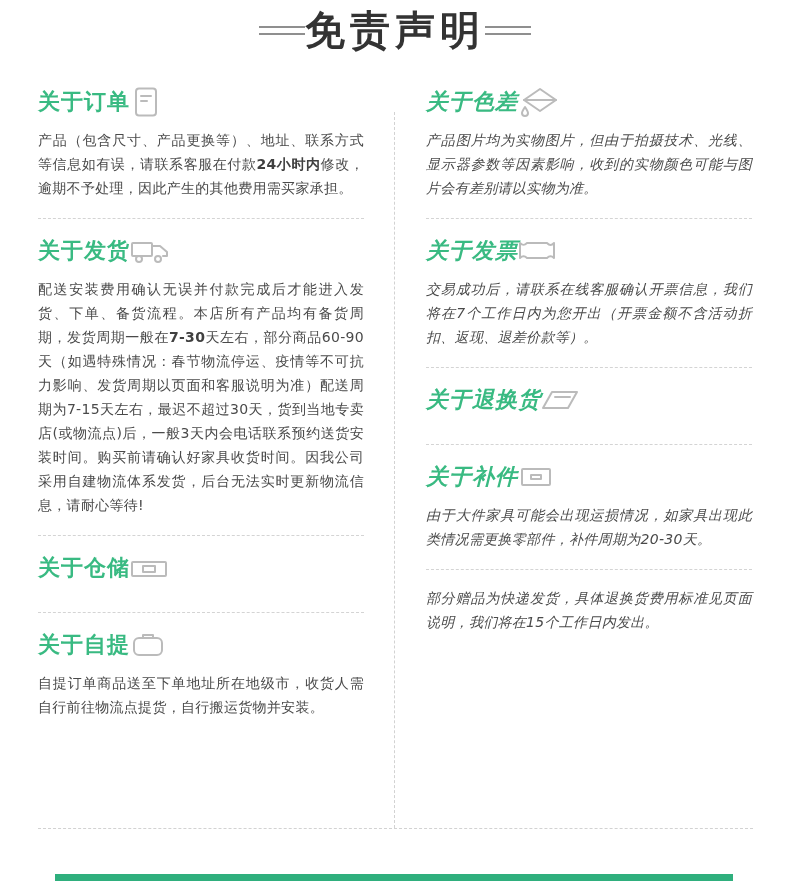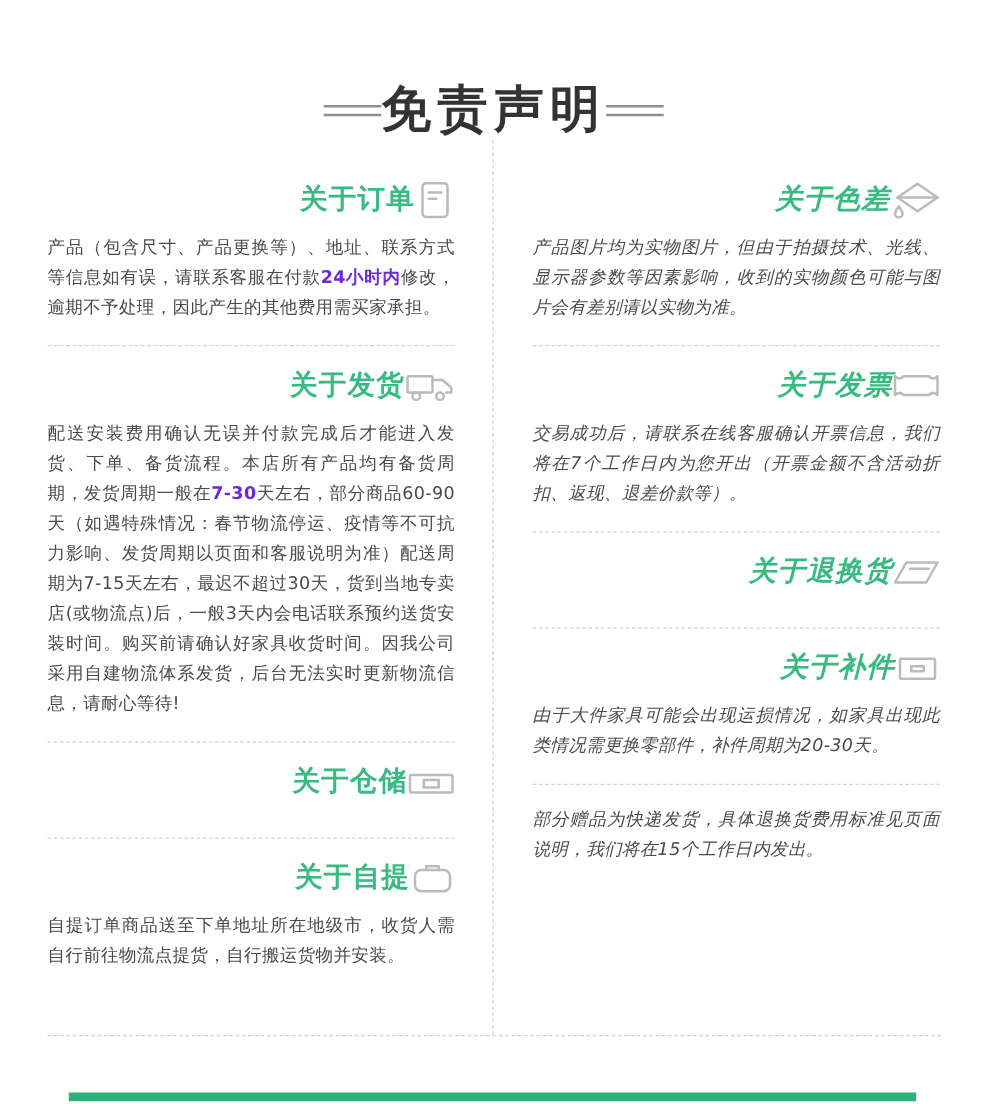--- a/index.html
+++ b/index.html
@@ -4,21 +4,21 @@
 <style>
   html,body{margin:0;padding:0;}
   body{
     width:790px;height:883px;position:relative;overflow:hidden;
     background:#ffffff;color:#4a4a4a;
     font-family:"DejaVu Sans","Liberation Sans",sans-serif;
   }
   
   .header{
     display:flex;align-items:center;justify-content:center;
-    padding-top:24px;margin-bottom:16px;margin-top:40px;
+    padding-top:6px;margin-bottom:16px;
   }
   .title-deco{
     width:46px;height:5px;
     border-top:2px solid #8f8f8f;border-bottom:2px solid #8f8f8f;
   }
   .page-title{
     margin:0;font-size:40px;line-height:1.2;font-weight:bold;
     color:#333333;letter-spacing:5px;
   }
   
@@ -28,32 +28,32 @@
   .col{flex:1;min-width:0;}
   .col-left{padding-right:30px;}
   .col-right{padding-left:32px;font-style:italic;}
   .v-divider{
     position:absolute;left:394px;top:112px;height:716px;width:0;
     border-left:1px dashed #d2d2d2;
   }
   .sec{padding:16px 0 18px;}
   .col .sec + .sec{border-top:1px dashed #d4d4d4;}
   .sec-head{
-    display:flex;align-items:center;justify-content:flex-end;
+    display:flex;align-items:center;justify-content:flex-start;
     height:32px;margin-bottom:10px;
   }
   .sec-title{
     margin:0;font-size:22px;line-height:1.2;font-weight:bold;
     color:#39ba82;letter-spacing:1px;
   }
   .sec-body{
     margin:0;font-size:14px;line-height:24px;letter-spacing:0.3px;
     color:#4a4a4a;text-align:justify;
   }
-  .sec-body .hl{color:#6d28d9;font-weight:bold;}
+  .sec-body .hl{color:#404040;font-weight:bold;}
   .icon{flex:0 0 auto;display:inline-flex;}
   .icon svg{stroke:#bbbbbb;fill:none;stroke-width:2;stroke-linecap:round;stroke-linejoin:round;}
   
   .bottom-line{
     position:absolute;left:38px;right:37px;top:828px;height:0;
     border-top:1px dashed #d2d2d2;
   }
   .footer-bar{
     position:absolute;left:55px;width:678px;height:7px;bottom:2px;
     background:#2faf7d;

